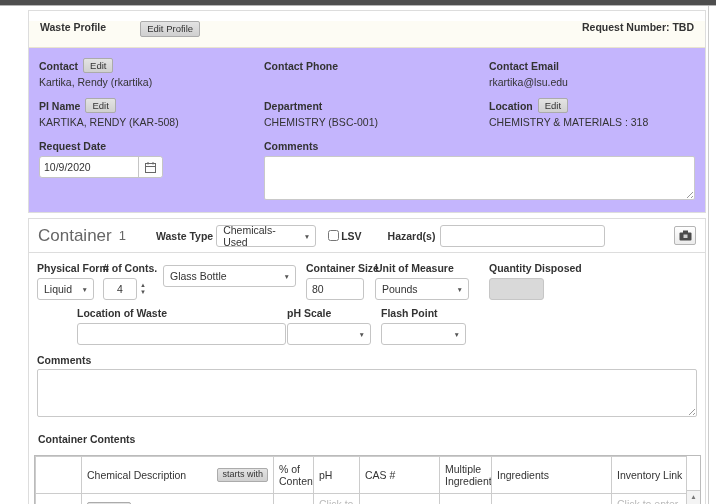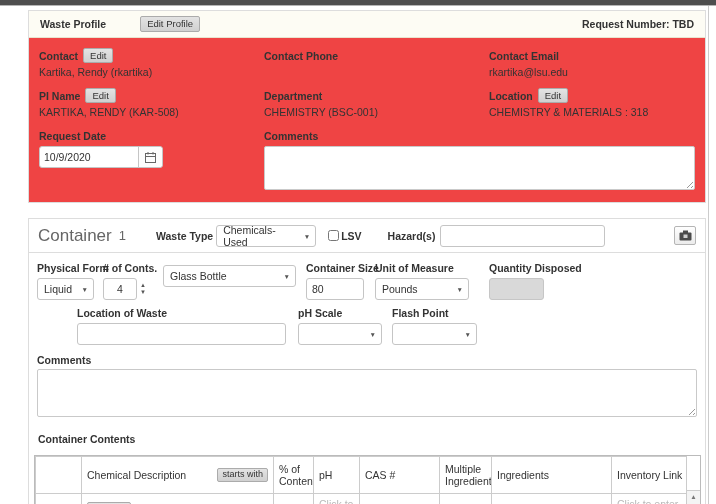--- a/index.html
+++ b/index.html
@@ -23,25 +23,25 @@
   .kselect .arrow{position:absolute;right:5px;top:8px;font-size:6.5px;color:#555;line-height:1;}
   .ta-wrap{position:relative;}
   textarea.kta{display:block;width:100%;border:1px solid #c9c9c9;border-radius:2px;background:#fff;
                resize:none;box-sizing:border-box;font-family:inherit;font-size:10.5px;}
   .grip{position:absolute;right:2px;bottom:2px;width:9px;height:9px;cursor:nwse-resize;
         background:repeating-linear-gradient(135deg,transparent 0 2px,#999 2px 3px);
         clip-path:polygon(100% 0,100% 100%,0 100%);}
 
   
   .profile-panel{position:absolute;left:28px;top:10px;width:678px;box-sizing:border-box;border:1px solid #ddd;}
-  .profile-header{height:26px;display:flex;align-items:center;padding:0 11px;background:#fdfcf4;border-bottom:1px solid #e9e4cf;}
+  .profile-header{height:26px;display:flex;align-items:flex-start;padding:0 11px;background:#fdfcf4;border-bottom:1px solid #e9e4cf;margin-top:10px;}
   .profile-title{font-weight:bold;}
   .edit-profile-btn{margin-left:34px;}
   .request-number{margin-left:auto;font-weight:bold;}
-  .profile-body{background:#ef4444;padding:10px 10px 12px;display:grid;grid-template-columns:225px 225px 1fr;row-gap:9px;}
+  .profile-body{background:#c4b5fd;padding:10px 10px 12px;display:grid;grid-template-columns:225px 225px 1fr;row-gap:9px;}
   .lbl-row{display:flex;align-items:center;gap:5px;height:15px;font-weight:bold;}
   .fval{margin-top:3px;min-height:13px;}
   .comments-cell{grid-column:2 / -1;}
 
   
   .datepicker{display:flex;width:124px;height:22px;border:1px solid #c5c5c5;border-radius:3px;background:#fff;
               box-sizing:border-box;margin-top:3px;}
   .datepicker input{flex:1;min-width:0;border:none;outline:none;background:transparent;font-family:inherit;
                     font-size:10.5px;color:#333;padding:0 4px;}
   .datepicker .cal-btn{width:24px;border:none;border-left:1px solid #c5c5c5;background:#fdfdfd;display:flex;
@@ -235,21 +235,21 @@
           <span class="flabel">Quantity Disposed</span>
           <input class="kinput disabled ctrl" style="width: 55px; display: block;" disabled="">
         </div>
       </div>
 
       <div class="frow" style="margin-top:7px;">
         <div class="ffield" style="width:209px;margin-left:40px;">
           <span class="flabel">Location of Waste</span>
           <input class="kinput ctrl" style="width: 209px; display: block;" value="">
         </div>
-        <div class="ffield" style="width:84px;margin-left:12px;">
+        <div class="ffield" style="width:84px;margin-left:1px;">
           <span class="flabel">pH Scale</span>
           <div class="kselect ctrl" style="width:84px;">
             <span></span>
             <span class="arrow">▼</span>
           </div>
         </div>
         <div class="ffield" style="width:85px;margin-left:10px;">
           <span class="flabel">Flash Point</span>
           <div class="kselect ctrl" style="width:85px;">
             <span></span>

